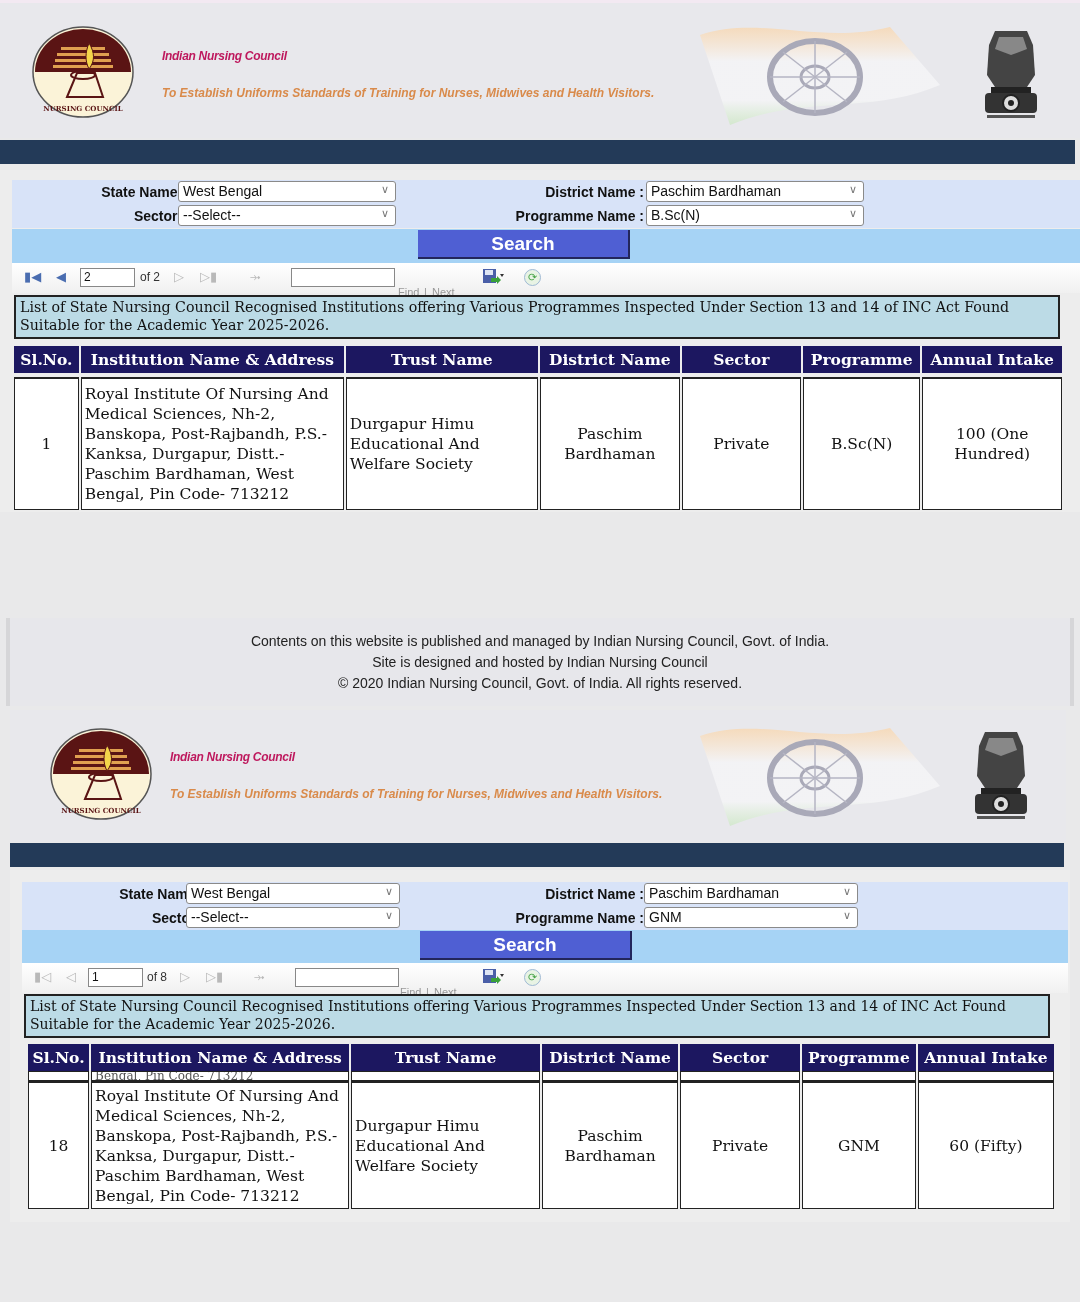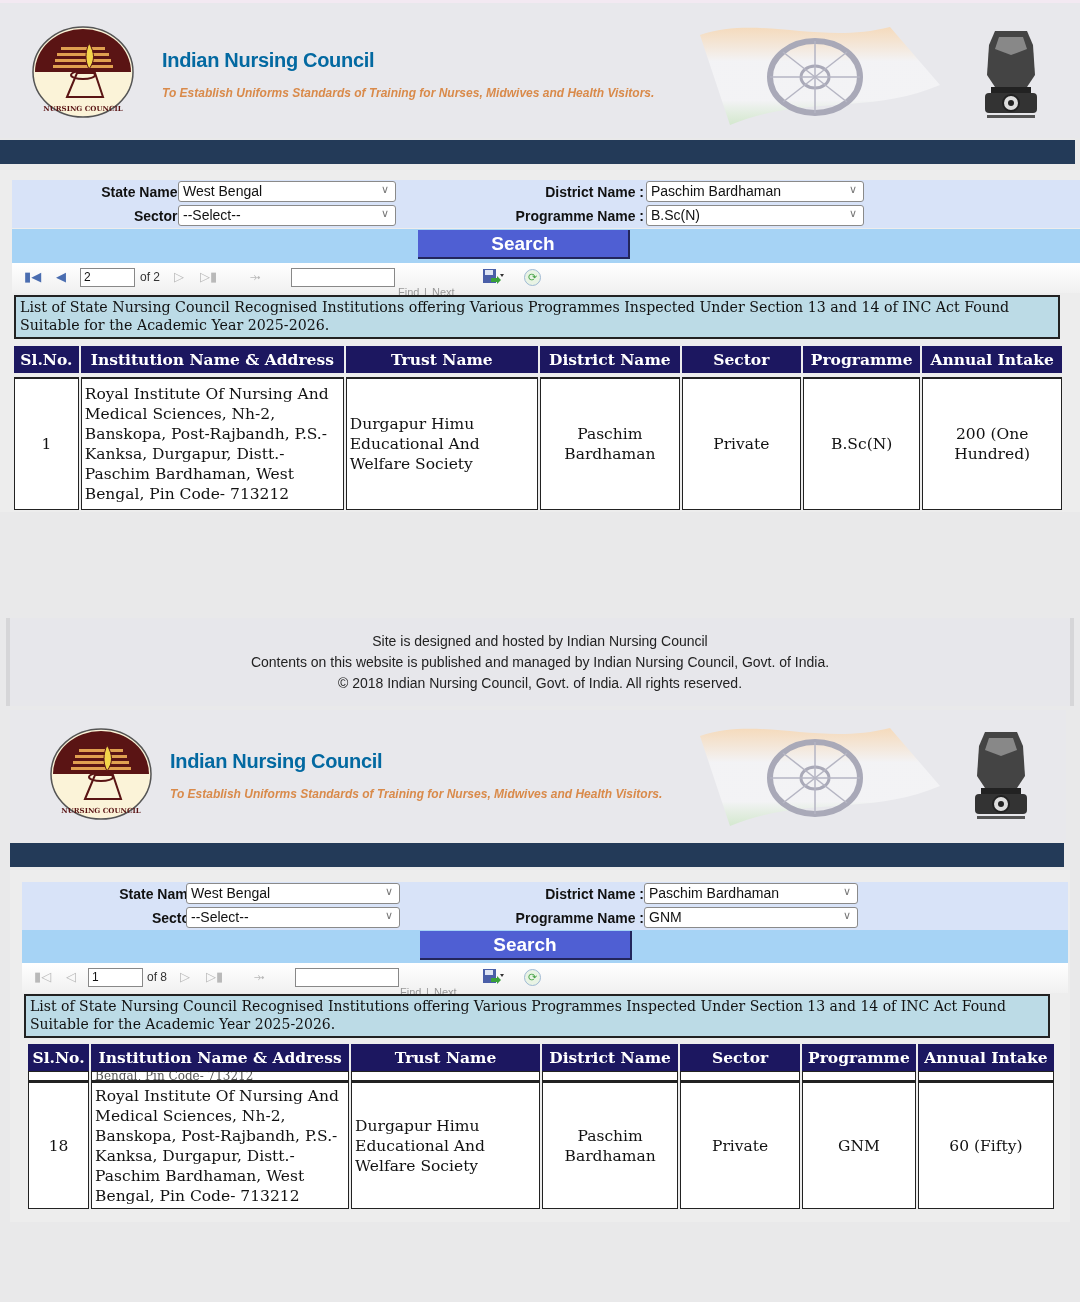--- a/index.html
+++ b/index.html
@@ -10,21 +10,21 @@
   .screen.s1 { top: 0; height: 610px; }
   .screen.s2 { top: 710px; height: 520px; }
 
   
   .header { position: absolute; left: 0; right: 0; background: #e8e8ec; }
   .s1 .header { top: 0; height: 138px; border-top: 3px solid #f3e9f2; }
   .s2 .header { top: 0; height: 132px; left: 10px; right: 14px; }
   .logo { position: absolute; width: 104px; height: 94px; }
   .s1 .logo { left: 31px; top: 22px; }
   .s2 .logo { left: 39px; top: 17px; }
-  .title { position: absolute; font-weight: bold; color: #0369a1; font-size: 20px; letter-spacing: -0.3px; }
+  .title { position: absolute; font-style: italic; font-weight: bold; color: #be185d; font-size: 12px; letter-spacing: -0.3px; }
   .s1 .title { left: 162px; top: 46px; }
   .s2 .title { left: 160px; top: 40px; }
   .tagline { position: absolute; font-style: italic; font-weight: bold; color: #d98a4a; font-size: 12px; }
   .s1 .tagline { left: 162px; top: 83px; }
   .s2 .tagline { left: 160px; top: 77px; }
   .flag { position: absolute; width: 260px; height: 120px; }
   .s1 .flag { left: 690px; top: 12px; }
   .s2 .flag { left: 680px; top: 6px; }
   .emblem { position: absolute; width: 72px; height: 96px; }
   .s1 .emblem { left: 975px; top: 22px; }
@@ -208,30 +208,30 @@
         </tr>
     </thead>
     <tbody>
       <tr class="data">
         <td>1</td>
         <td class="addr">Royal Institute Of Nursing And Medical Sciences, Nh-2, Banskopa, Post-Rajbandh, P.S.- Kanksa,  Durgapur,  Distt.- Paschim Bardhaman, West Bengal, Pin Code-  713212</td>
         <td class="trust">Durgapur Himu Educational And Welfare Society</td>
         <td>Paschim Bardhaman</td>
         <td>Private</td>
         <td>B.Sc(N)</td>
-        <td>200 (One Hundred)</td>
+        <td>100 (One Hundred)</td>
       </tr>
     </tbody>
   </table>
 </div>
 
 <div class="footer">
+  <div>Contents on this website is published and managed by Indian Nursing Council, Govt. of India.</div>
   <div>Site is designed and hosted by Indian Nursing Council</div>
-  <div>Contents on this website is published and managed by Indian Nursing Council, Govt. of India.</div>
-  <div>© 2018 Indian Nursing Council, Govt. of India. All rights reserved.</div>
+  <div>© 2020 Indian Nursing Council, Govt. of India. All rights reserved.</div>
 </div>
 
 <div class="screen s2">
   <div class="content-bg"></div>
 
   <div class="header">
     <svg class="logo" viewBox="0 0 104 94">
       <ellipse cx="52" cy="47" rx="50" ry="45" fill="#fbf3d8" stroke="#555" stroke-width="1.5"></ellipse>
       <path d="M4,47 A48,43 0 0 1 100,47 Z" fill="#5a1414"></path>
       <g fill="#e0a050">

